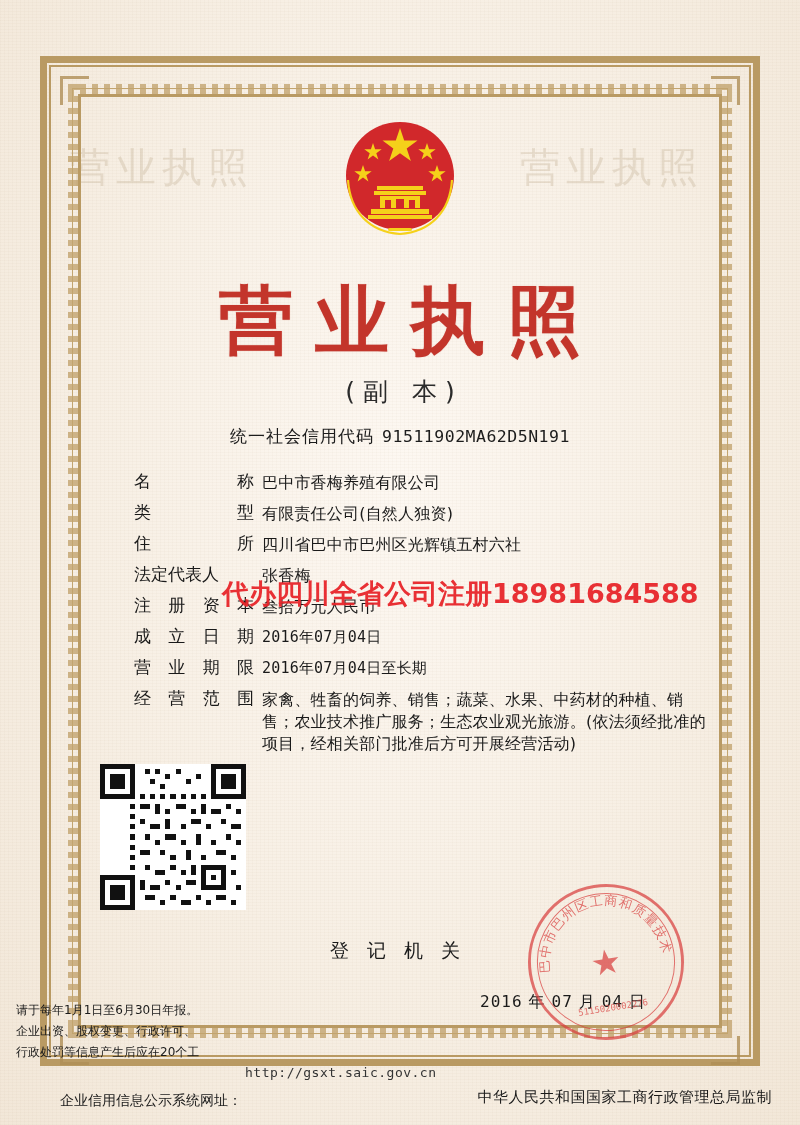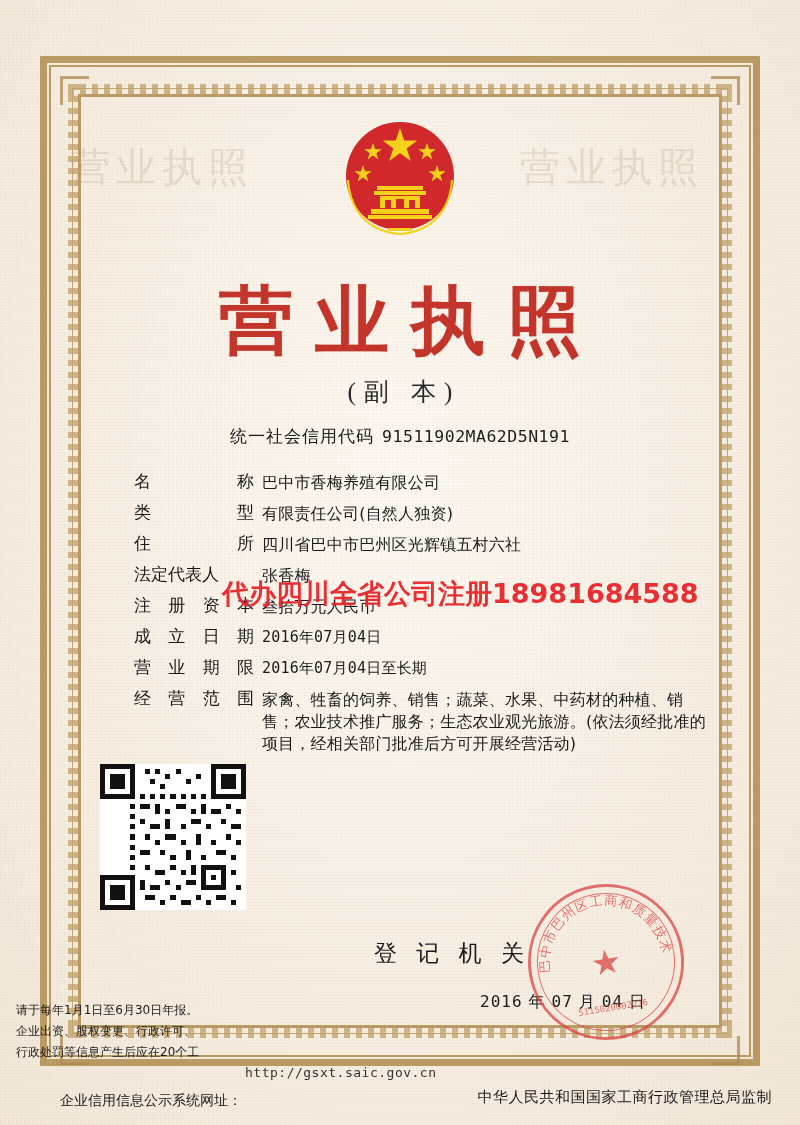--- a/index.html
+++ b/index.html
@@ -120,21 +120,20 @@
   }
   #subtitle {
     position: absolute;
     left: 0; top: 375px;
     width: 800px;
     text-align: center;
     font-size: 25px;
     letter-spacing: 8px;
     text-indent: 8px;
     color: #2b2b2b;
-    font-family: Liberation Serif, serif;
   }
 
   
   #credit-row {
     position: absolute;
     left: 0; top: 425px;
     width: 800px;
     text-align: center;
     font-size: 17px;
     color: #1c1c1c;
@@ -198,24 +197,23 @@
     position: absolute;
     left: 100px; top: 764px;
     width: 146px; height: 146px;
     background: #fff;
   }
 
   
   #authority {
     position: absolute;
     left: 330px; top: 938px;
-    font-size: 23px;
+    font-size: 19px;
     letter-spacing: 6px;
     color: #1a1a1a;
-    margin-left: 44px;
   }
   #issue-date {
     position: absolute;
     left: 480px; top: 992px;
     font-size: 16px;
     color: #1a1a1a;
     letter-spacing: 1px;
   }
   #issue-date .num { font-family: "DejaVu Sans Mono", monospace; }
   #issue-date .u { margin: 0 6px 0 6px; }

